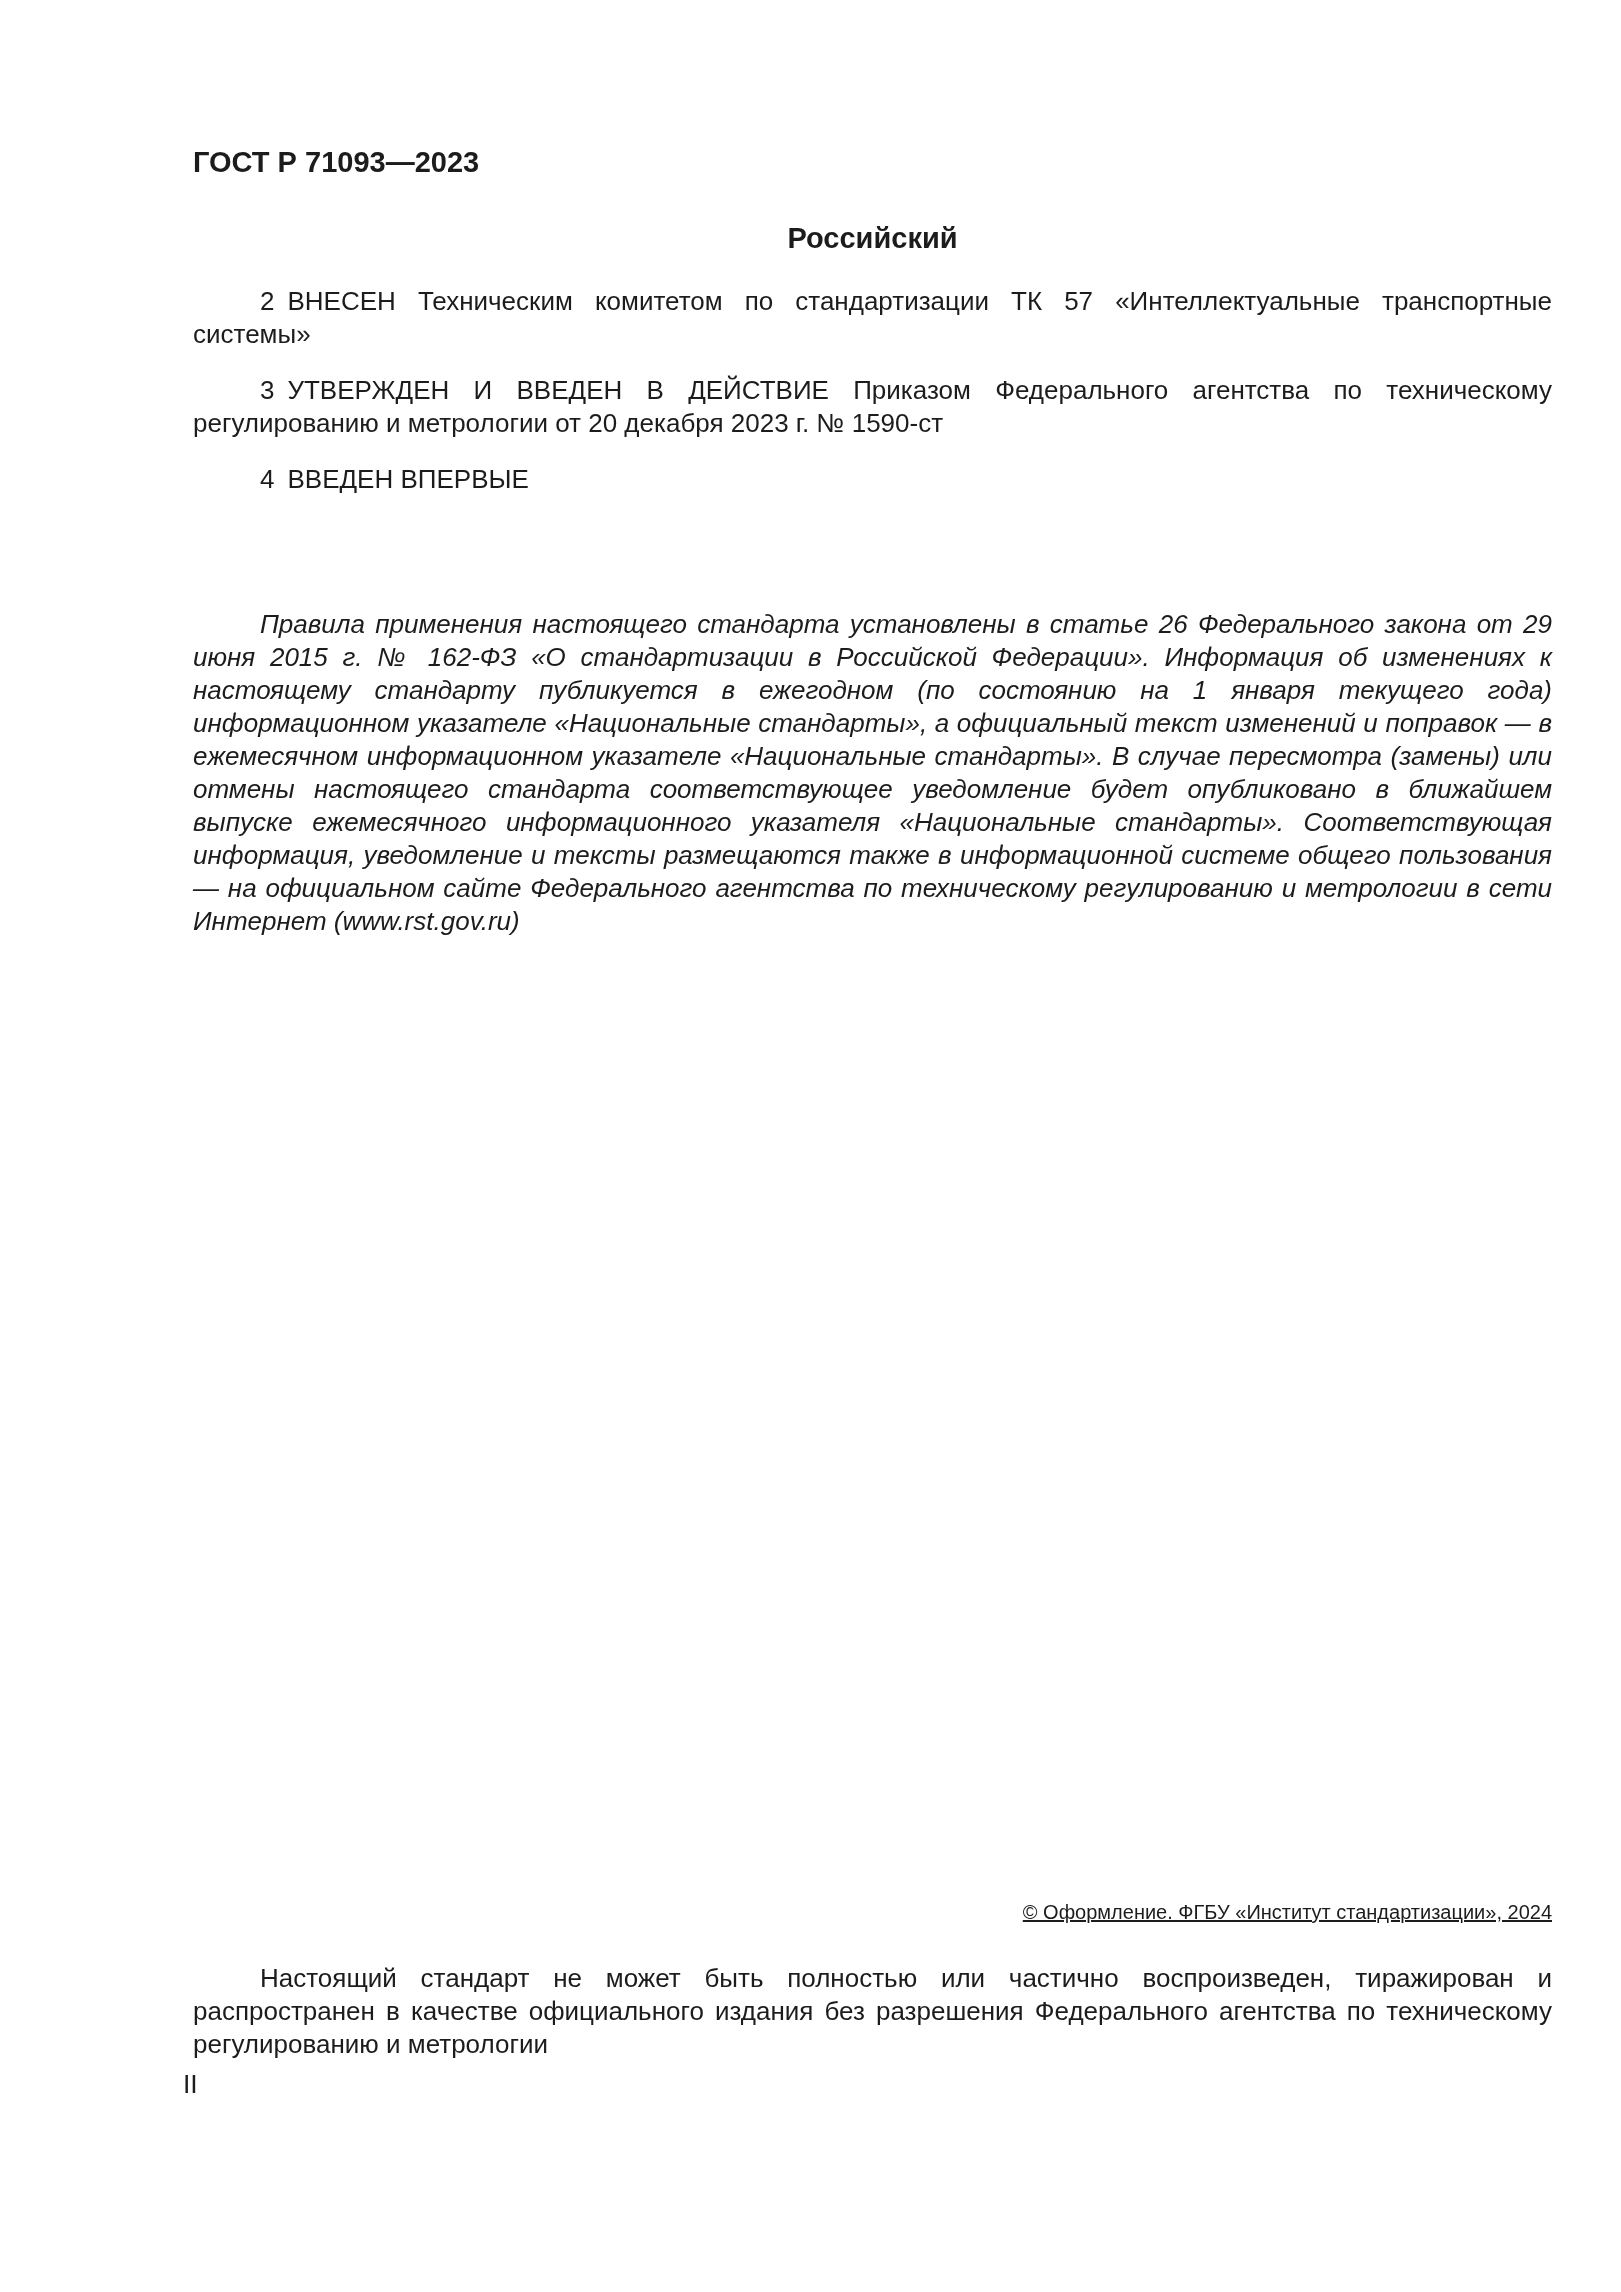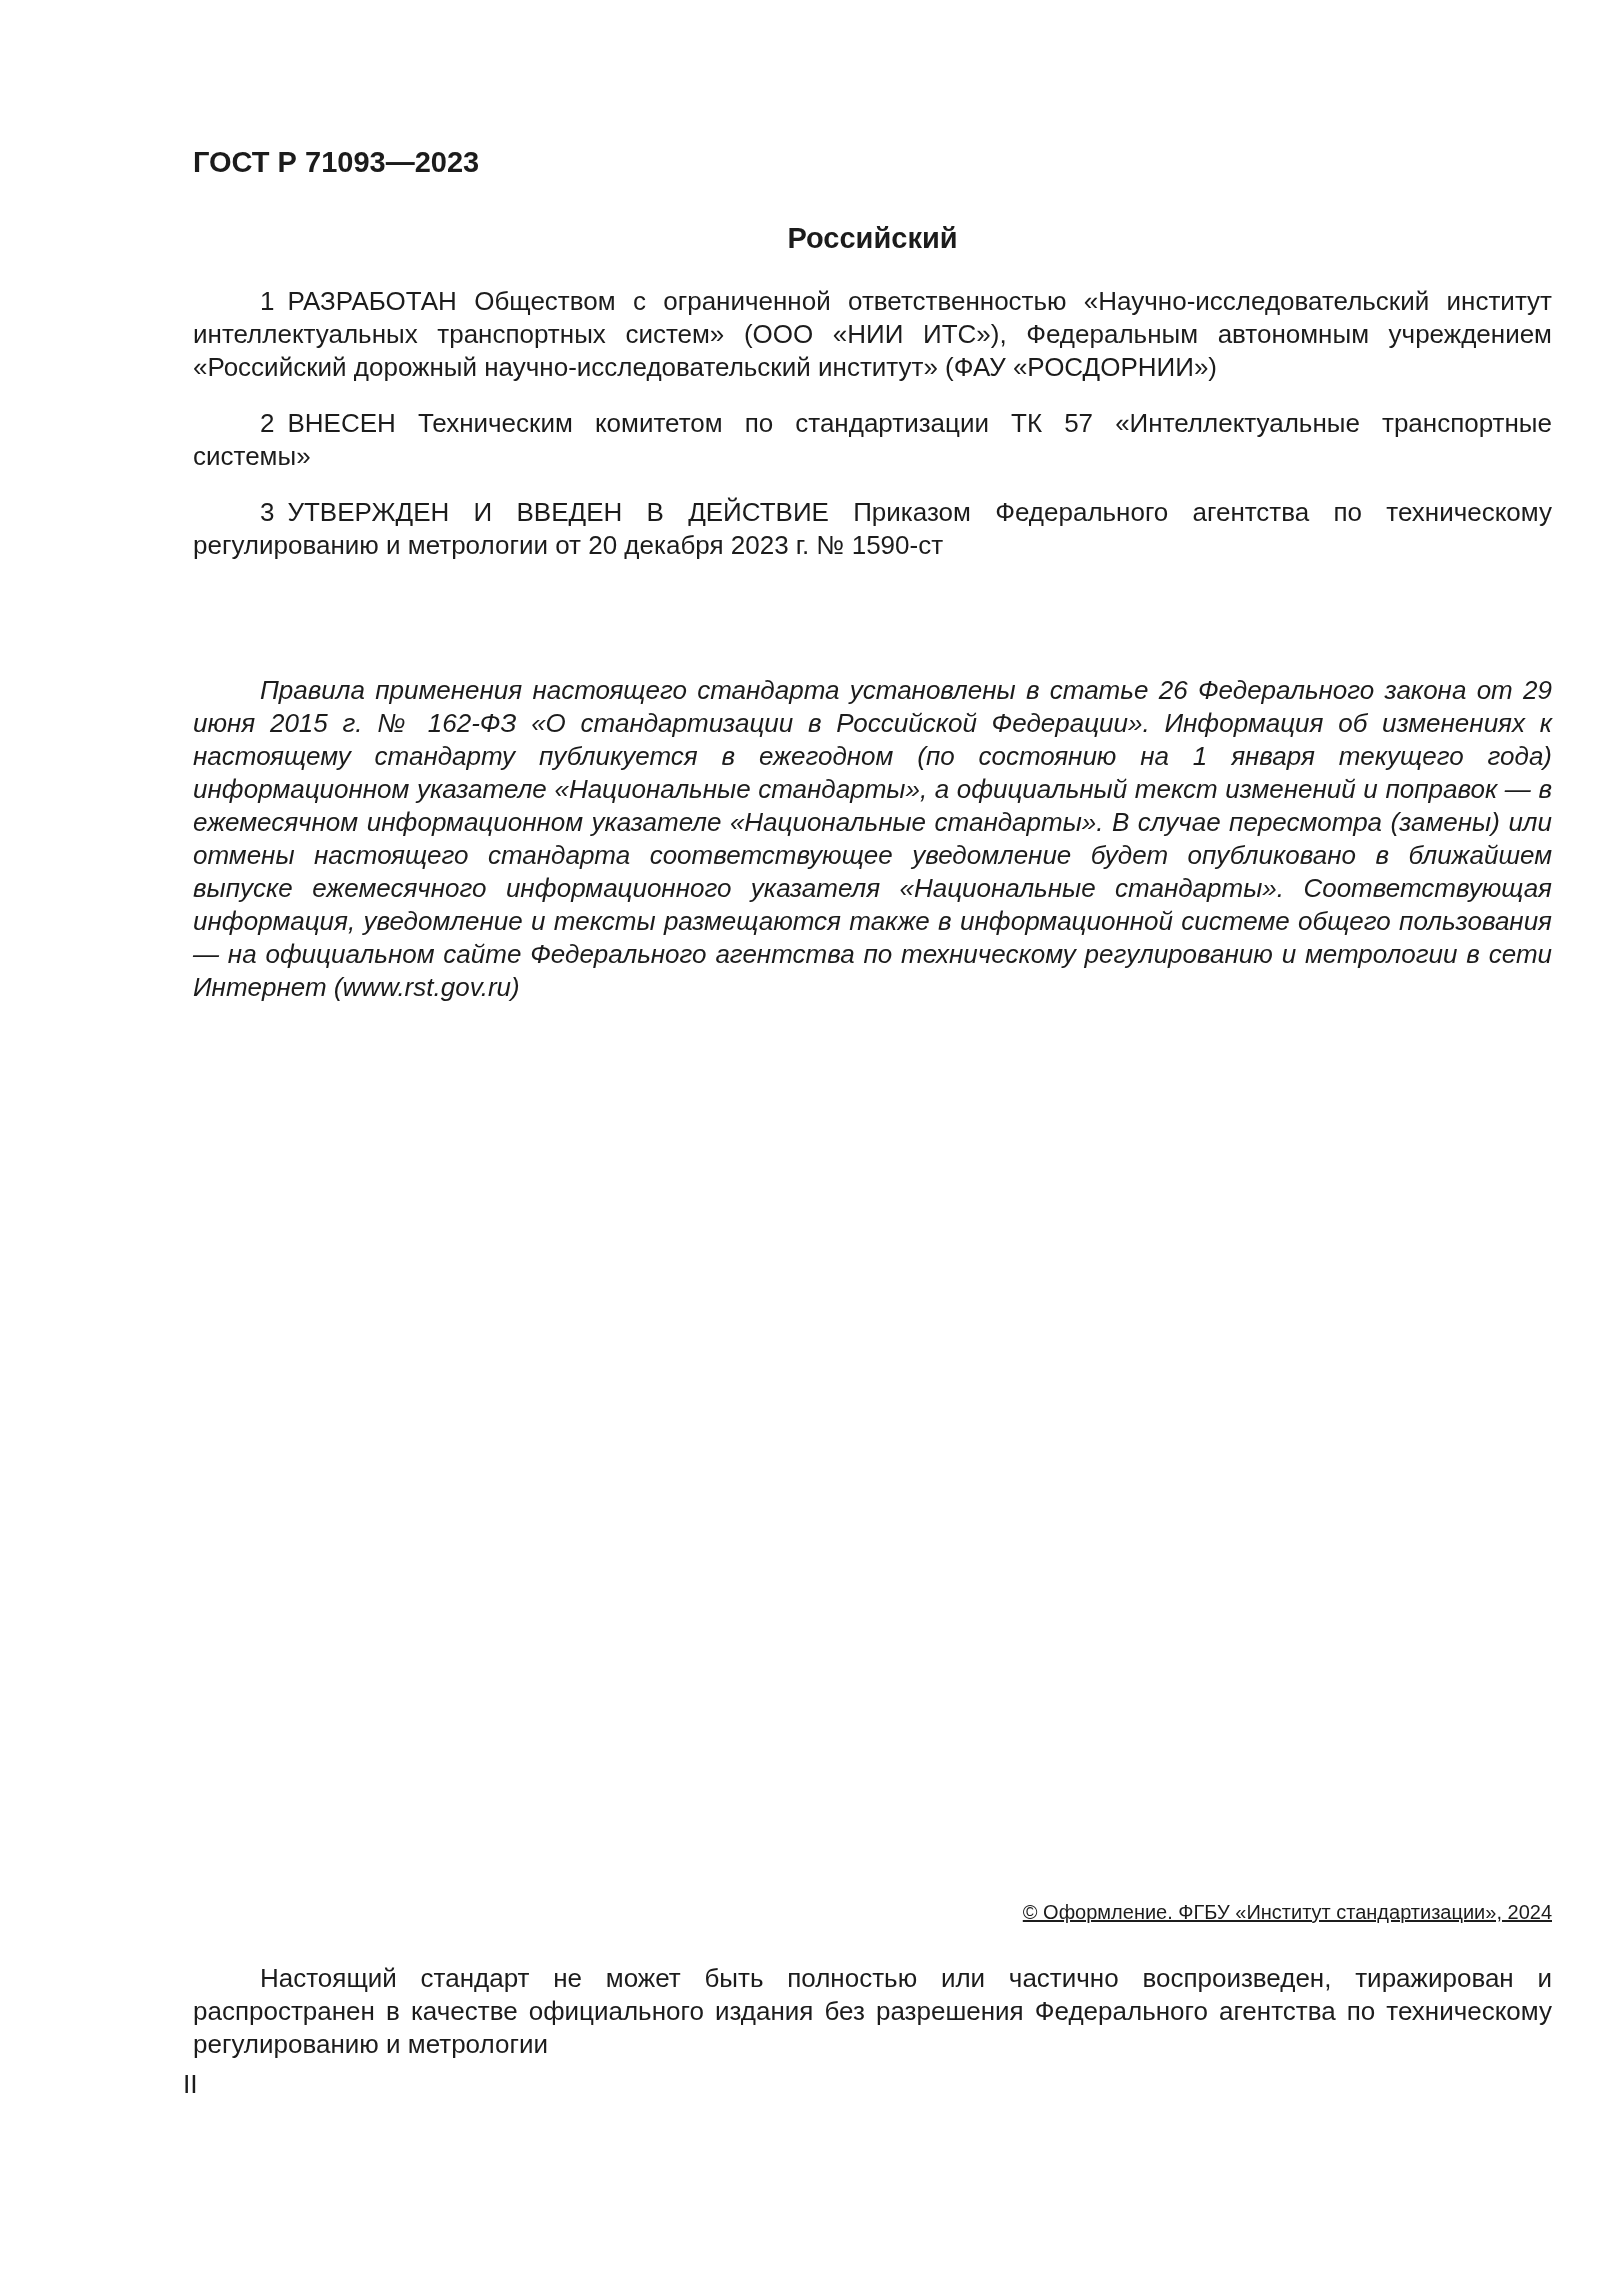--- a/index.html
+++ b/index.html
@@ -84,23 +84,23 @@
 </head>
 <body>
 
 <div class="page">
 
   <div class="doc-code">ГОСТ Р 71093—2023</div>
 
   <h1 class="doc-title">Российский</h1>
 
   <div class="content">
-    <p>1 РАЗРАБОТАН Обществом с ограниченной ответственностью «Научно-исследовательский институт интеллектуальных транспортных систем» (ООО «НИИ ИТС»), Федеральным автономным учреждением «Российский дорожный научно-исследовательский институт» (ФАУ «РОСДОРНИИ»)</p>
     <p>2 ВНЕСЕН Техническим комитетом по стандартизации ТК 57 «Интеллектуальные транспортные системы»</p>
     <p>3 УТВЕРЖДЕН И ВВЕДЕН В ДЕЙСТВИЕ Приказом Федерального агентства по техническому регулированию и метрологии от 20 декабря 2023 г. № 1590-ст</p>
+    <p>4 ВВЕДЕН ВПЕРВЫЕ</p>
     <p class="rules">Правила применения настоящего стандарта установлены в статье 26 Федерального закона от 29 июня 2015 г. № 162-ФЗ «О стандартизации в Российской Федерации». Информация об изменениях к настоящему стандарту публикуется в ежегодном (по состоянию на 1 января текущего года) информационном указателе «Национальные стандарты», а официальный текст изменений и поправок — в ежемесячном информационном указателе «Национальные стандарты». В случае пересмотра (замены) или отмены настоящего стандарта соответствующее уведомление будет опубликовано в ближайшем выпуске ежемесячного информационного указателя «Национальные стандарты». Соответствующая информация, уведомление и тексты размещаются также в информационной системе общего пользования — на официальном сайте Федерального агентства по техническому регулированию и метрологии в сети Интернет (www.rst.gov.ru)</p>
   </div>
 
   <div class="copyright">© Оформление. ФГБУ «Институт стандартизации», 2024</div>
 
   <p class="restriction">Настоящий стандарт не может быть полностью или частично воспроизведен, тиражирован и распространен в качестве официального издания без разрешения Федерального агентства по техническому регулированию и метрологии</p>
 
   <div class="page-number">II</div>
 
 </div>

